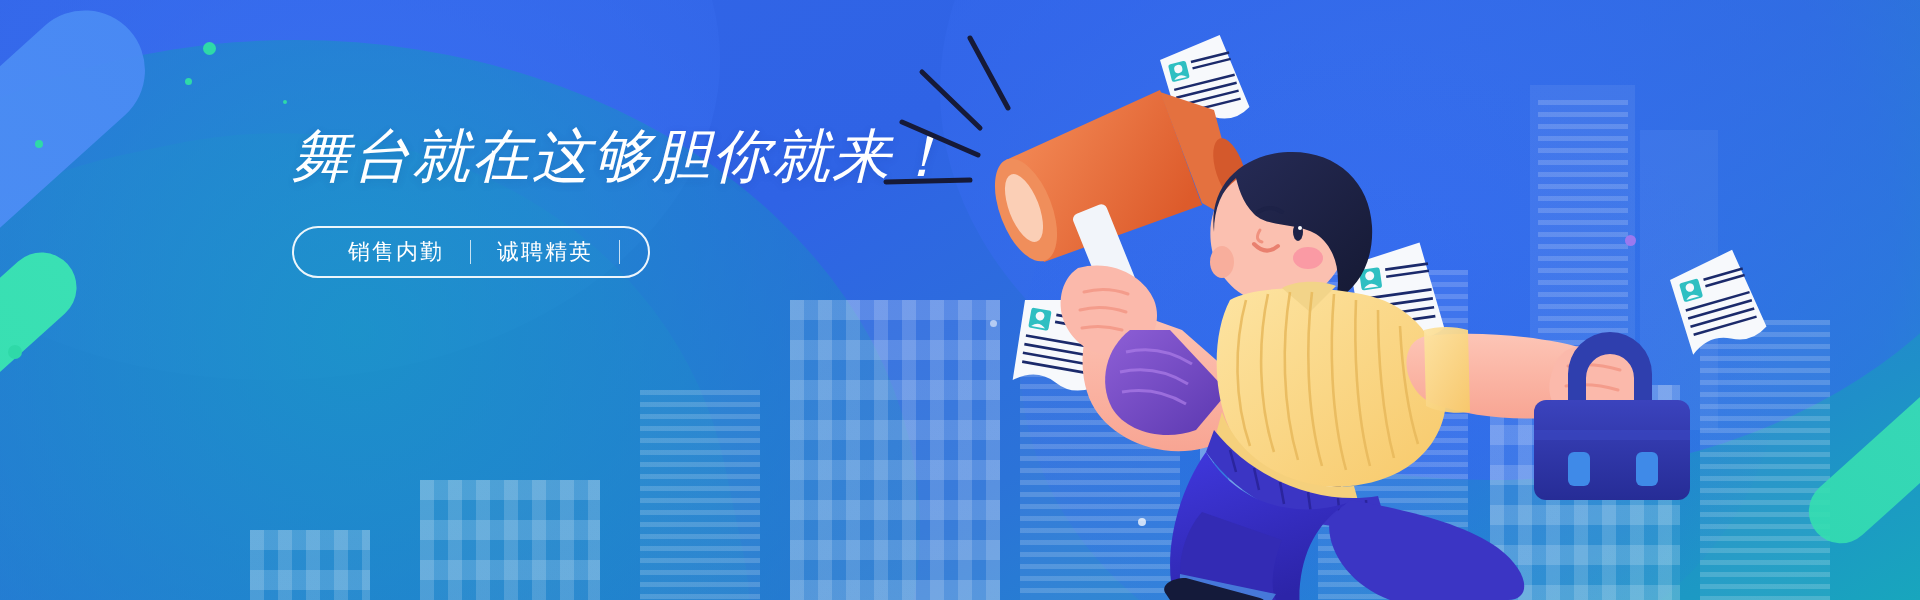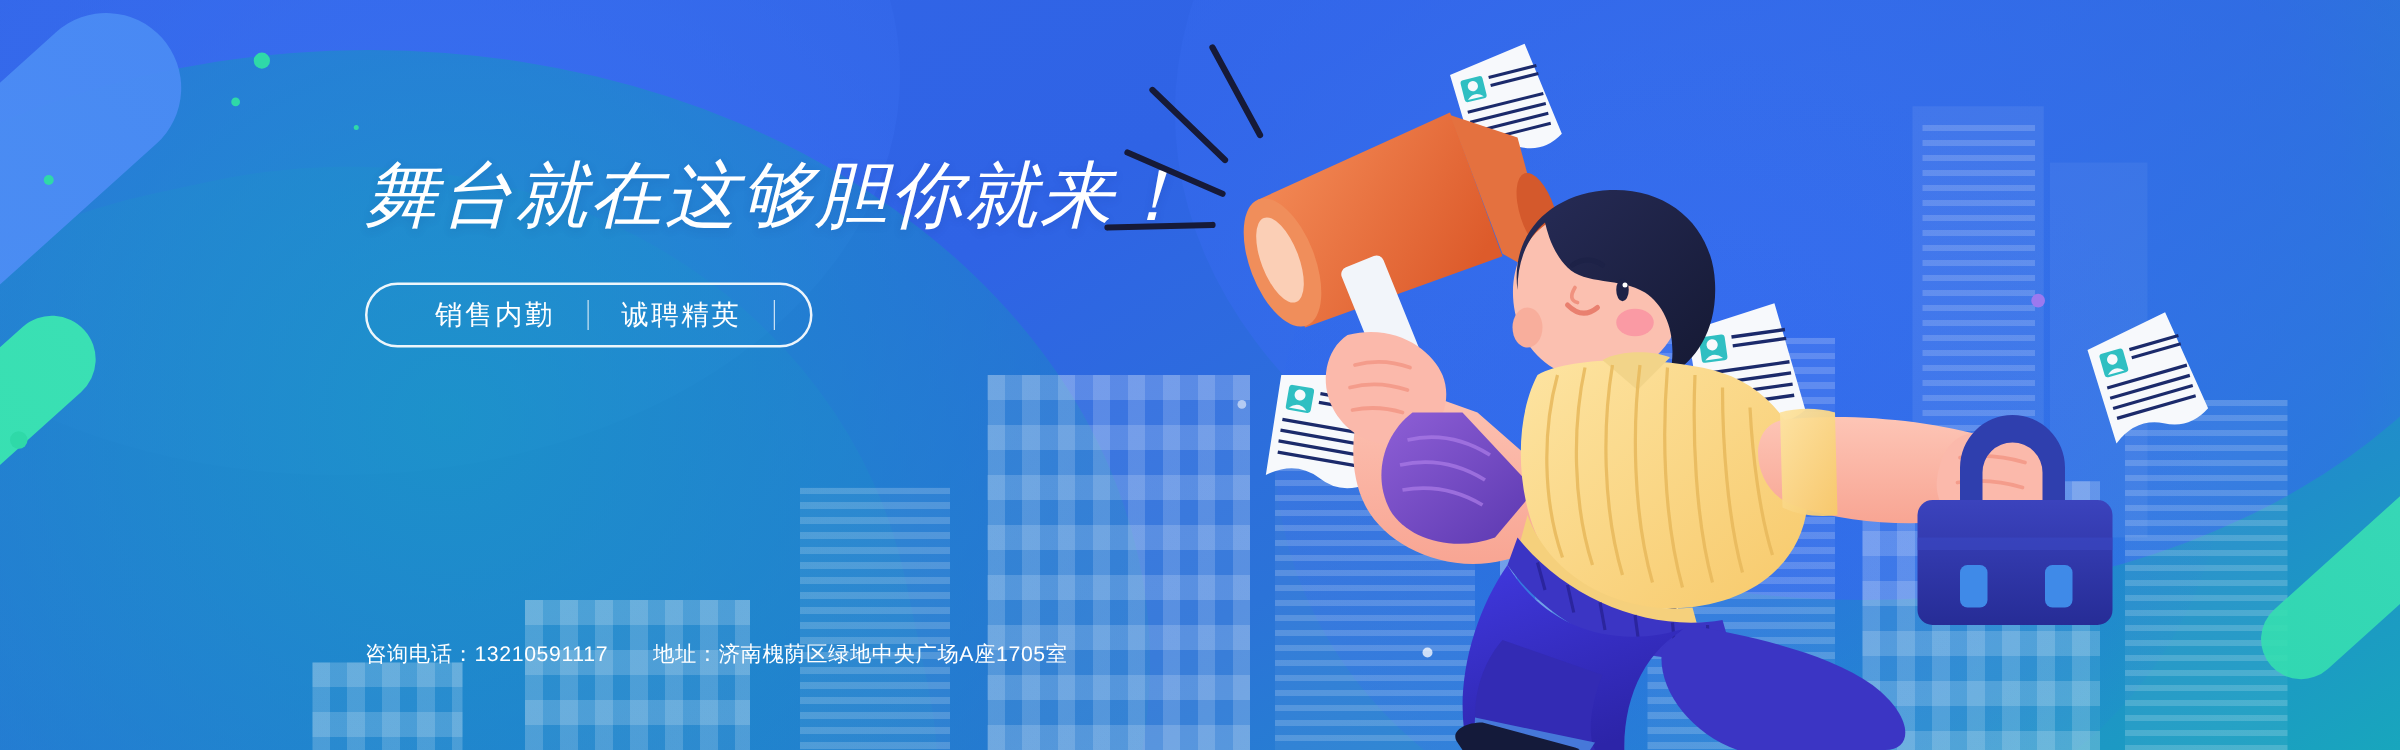--- a/index.html
+++ b/index.html
@@ -184,24 +184,20 @@
     <div class="subhead">舞台就在这够胆你就来！</div>
 
     <div class="tags">
       <span class="tag">销售内勤</span>
       <span class="tag-sep"></span>
       <span class="tag">诚聘精英</span>
       <span class="tag-sep"></span>
     </div>
   </div>
 
-  <div class="contact">
-    <span>咨询电话：13210591117</span>
-    <span>地址：济南槐荫区绿地中央广场A座1705室</span>
-  </div>
 
   <svg class="illus" viewBox="0 0 1090 600">
     <defs>
       <linearGradient id="gShirt" x1="0" y1="0" x2="1" y2="1">
         <stop offset="0" stop-color="#fde4a2"></stop>
           <stop offset="1" stop-color="#f7c96a"></stop>
       </linearGradient>
       <linearGradient id="gPants" x1="0" y1="0" x2="0.4" y2="1">
         <stop offset="0" stop-color="#4038de"></stop>
           <stop offset="1" stop-color="#2c24a8"></stop>

